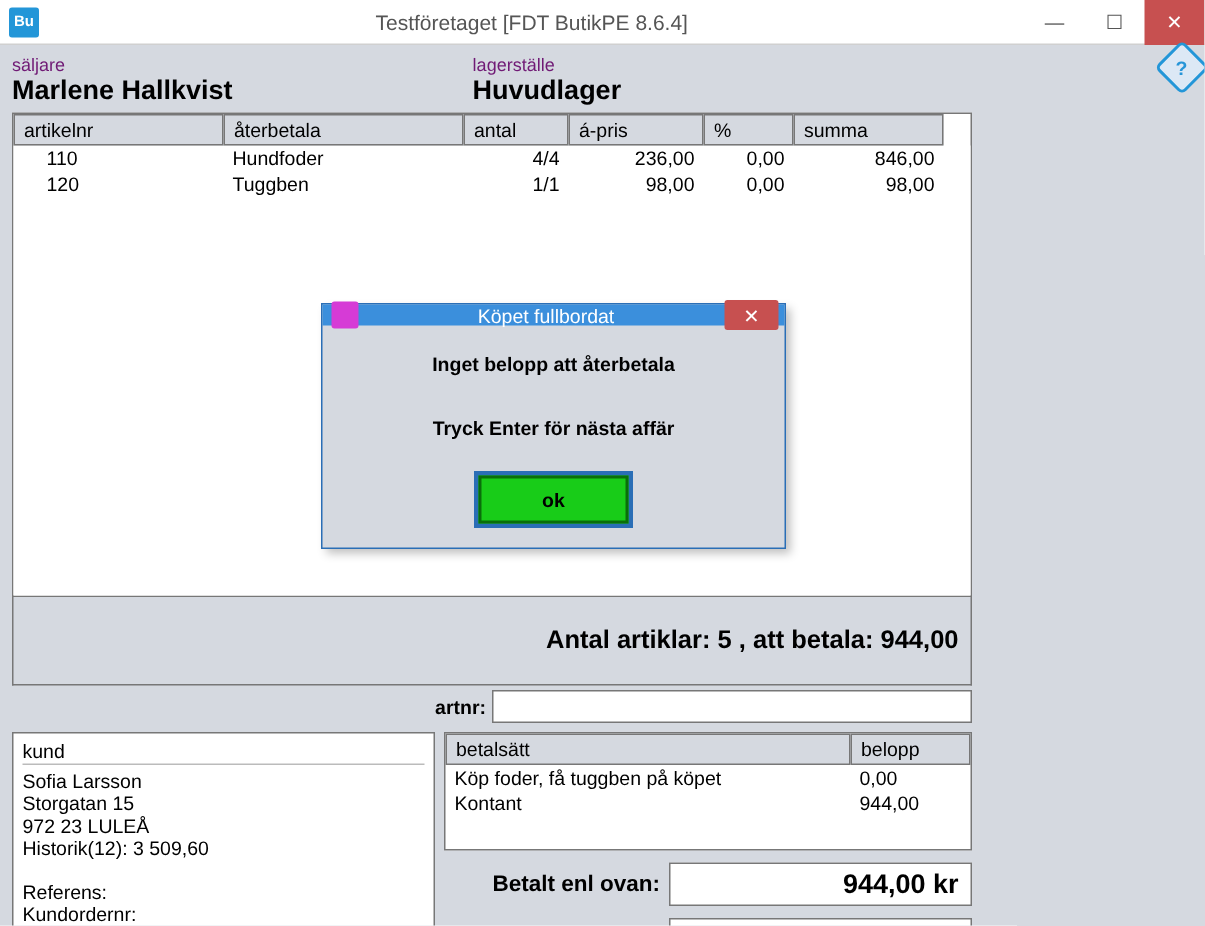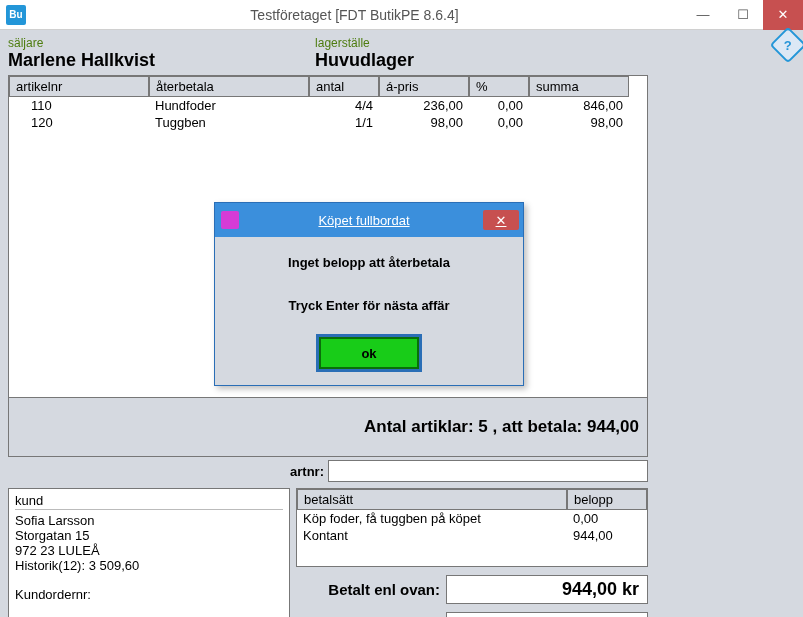--- a/index.html
+++ b/index.html
@@ -47,21 +47,21 @@
   .titlebar .win-close { background: #c75050; color:#fff; }
   
   .client {
     background: #d5d9e0;
     height: calc(617px - 30px);
     padding: 6px 8px;
     position: relative;
   }
   .header-row { display:flex; align-items: flex-start; }
   .header-block { margin-right: 40px; }
-  .header-label { font-size: 12px; color:#4d7c0f; }
+  .header-label { font-size: 12px; color:#701a75; }
   .header-value { font-size: 18px; font-weight: bold; }
   .help-icon {
     position:absolute; top:2px; right:2px;
     width:26px;height:26px;
     border:2px solid #2396d8; border-radius:4px;
     transform: rotate(45deg);
     display:flex;align-items:center;justify-content:center;
     background:#dce8f5;
   }
   .help-icon span { transform: rotate(-45deg); color:#2695d8; font-weight:bold;}
@@ -146,23 +146,22 @@
     position:absolute;
     left:214px; top:172px;
     width:310px;
     border:1px solid #2a6eb6;
     background:#d5d9e0;
     box-shadow:3px 3px 6px rgba(0,0,0,.25);
     z-index:50;
   }
   .dialog .dlg-title{
     background:#3b8fdc;color:#fff;
-    height:34px;display:flex;align-items:center;
+    height:14px;display:flex;align-items:center;
     font-size:13px;
-    text-decoration:underline;
   }
   .dlg-icon{width:18px;height:18px;background:#d63bd6;margin:0 6px;border-radius:2px;}
   .dlg-title .ttxt{flex:1;text-align:center;}
   .dlg-close{width:36px;height:20px;margin-right:4px;background:#c75050;color:#fff;display:flex;align-items:center;justify-content:center;border-radius:2px;}
   .dlg-body{padding:18px 10px 16px;text-align:center;font-weight:bold;}
   .dlg-body .line2{margin-top:28px;}
   .dlg-ok{
     margin:24px auto 0; width:100px;height:32px;
     background:#18cc18;border:2px solid #0a6e0a;
     box-shadow:0 0 0 3px #2a6eb6;
@@ -239,20 +238,21 @@
       </div>
 
       <div class="lower-row">
         <div class="kund-box">
           <div class="kund-head">kund</div>
           <div>Sofia Larsson</div>
           <div>Storgatan 15</div>
           <div>972 23 LULEÅ</div>
           <div>Historik(12): 3 509,60</div>
           <div style="height:14px;"></div>
+          <div>Referens:</div>
           <div>Kundordernr:</div>
         </div>
         <div class="pay-col">
           <div class="pay-table">
             <div class="phead">
               <div class="ph pc-name">betalsätt</div>
               <div class="ph pc-amount">belopp</div>
             </div>
             <div class="ptbody">
               <div class="ptr">

